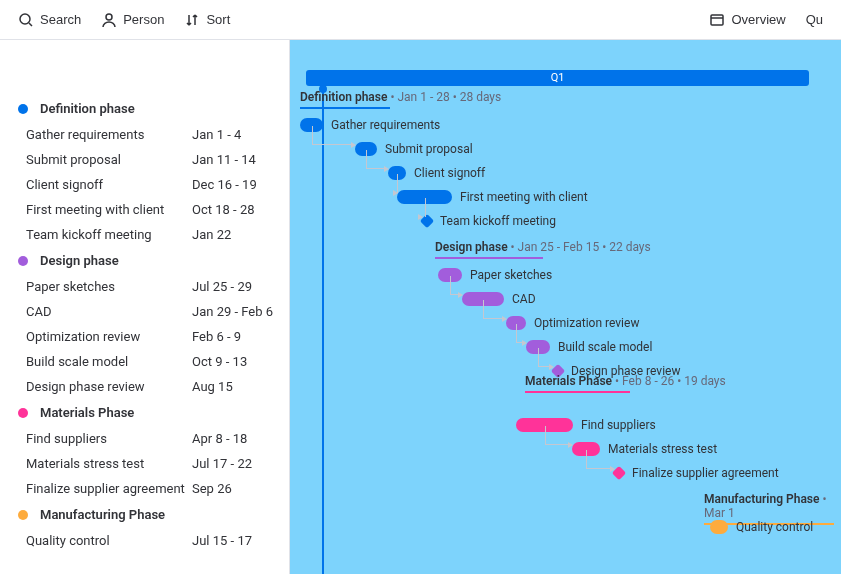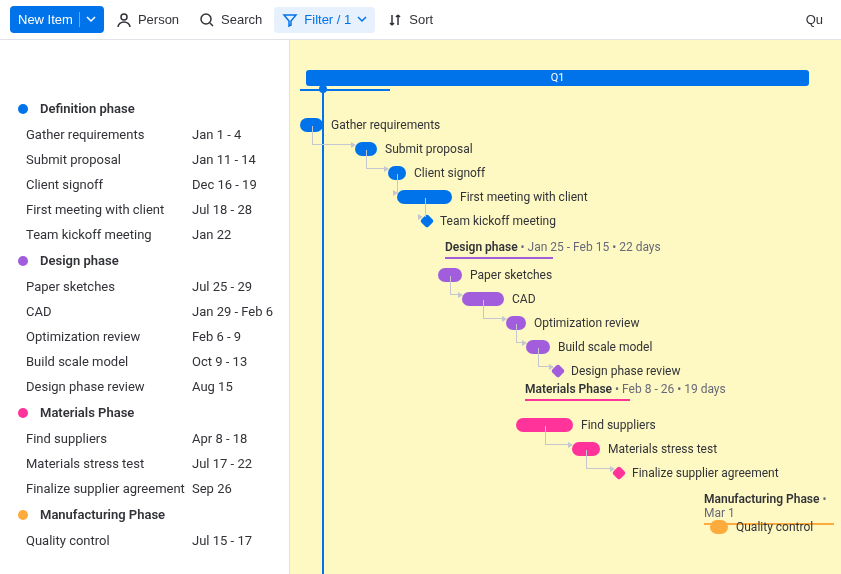--- a/index.html
+++ b/index.html
@@ -11,87 +11,75 @@
 .tb-btn.active { background: #e6f1fd; color: #0073ea; }
 .spacer { flex: 1; }
 .icon { width: 16px; height: 16px; display: inline-flex; align-items: center; justify-content: center; }
 .content { display: flex; height: 534px; }
 .sidebar { width: 290px; border-right: 1px solid #e0e2e8; overflow-y: auto; padding: 55px 0 10px 0; }
 .group-header { display: flex; align-items: center; gap: 12px; padding: 6px 12px 6px 18px; font-weight: 600; }
 .dot { width: 10px; height: 10px; border-radius: 50%; flex-shrink: 0; }
 .row { display: flex; padding: 5px 12px 5px 26px; font-size: 13px; }
 .row .name { flex: 1; }
 .row .date { width: 85px; color: #323338; }
-.timeline { flex: 1; position: relative; overflow: hidden; background: #fef9c3; }
+.timeline { flex: 1; position: relative; overflow: hidden; background: #7dd3fc; }
 .q1 { position: absolute; left: 16px; right: 32px; top: 30px; height: 16px; background: #0073ea; color: #fff; font-size: 11px; text-align: center; line-height: 16px; border-radius: 3px; }
 .marker { position: absolute; top: 45px; bottom: 0; width: 2px; background: #0073ea; left: 32px; }
 .marker::before { content: ''; position: absolute; top: 0; left: -3px; width: 8px; height: 8px; background: #0073ea; border-radius: 50%; }
 .gantt { position: absolute; top: 48px; left: 0; right: 0; }
 .phase-label { font-size: 12px; padding: 2px 0; font-weight: 600; }
 .phase-label .meta { font-weight: 400; color: #676879; }
 .underline { height: 2px; margin-top: 1px; }
 .task { position: relative; height: 18px; margin: 4px 0; }
 .bar { position: absolute; height: 14px; border-radius: 7px; top: 2px; }
 .mile { position: absolute; width: 10px; height: 10px; transform: rotate(45deg); top: 4px; border-radius: 2px; }
 .tlabel { position: absolute; font-size: 12px; top: 2px; white-space: nowrap; }
 .conn { position: absolute; border-left: 1px solid #c5c7d0; border-bottom: 1px solid #c5c7d0; }
 .arrow-r { position: absolute; width: 0; height: 0; border-top: 3px solid transparent; border-bottom: 3px solid transparent; border-left: 5px solid #c5c7d0; }
 </style>
 </head>
 <body>
 
 <div class="toolbar">
-  <button class="btn-primary">
-    <span>New Item</span>
-    <span class="chev">
-      <svg width="10" height="10" viewBox="0 0 10 10">
-          <path d="M1 3l4 4 4-4" stroke="#fff" stroke-width="1.5" fill="none"></path>
-        </svg>
-    </span>
+  <button class="tb-btn">
+    <span class="icon">
+      <svg width="16" height="16" viewBox="0 0 16 16">
+          <circle cx="7" cy="7" r="5" stroke="#323338" stroke-width="1.5" fill="none"></circle>
+          <path d="M11 11l3 3" stroke="#323338" stroke-width="1.5"></path>
+        </svg>
+    </span>
+    <span>Search</span>
   </button>
   <button class="tb-btn">
     <span class="icon">
       <svg width="16" height="16" viewBox="0 0 16 16">
           <circle cx="8" cy="5" r="3" stroke="#323338" stroke-width="1.5" fill="none"></circle>
           <path d="M2 15c0-3 3-5 6-5s6 2 6 5" stroke="#323338" stroke-width="1.5" fill="none"></path>
         </svg>
     </span>
     <span>Person</span>
   </button>
   <button class="tb-btn">
     <span class="icon">
       <svg width="16" height="16" viewBox="0 0 16 16">
-          <circle cx="7" cy="7" r="5" stroke="#323338" stroke-width="1.5" fill="none"></circle>
-          <path d="M11 11l3 3" stroke="#323338" stroke-width="1.5"></path>
-        </svg>
-    </span>
-    <span>Search</span>
-  </button>
-  <button class="tb-btn active">
-    <span class="icon">
-      <svg width="16" height="16" viewBox="0 0 16 16">
-          <path d="M2 3h12l-5 6v4l-2 1v-5z" stroke="#0073ea" stroke-width="1.5" fill="none"></path>
-        </svg>
-    </span>
-    <span>Filter / 1</span>
-    <span>
-      <svg width="10" height="10" viewBox="0 0 10 10">
-          <path d="M1 3l4 4 4-4" stroke="#0073ea" stroke-width="1.5" fill="none"></path>
-        </svg>
-    </span>
-  </button>
-  <button class="tb-btn">
-    <span class="icon">
-      <svg width="16" height="16" viewBox="0 0 16 16">
           <path d="M5 3v10m0 0l-2-2m2 2l2-2M11 13V3m0 0l-2 2m2-2l2 2" stroke="#323338" stroke-width="1.5" fill="none"></path>
         </svg>
     </span>
     <span>Sort</span>
   </button>
   <div class="spacer"></div>
+  <button class="tb-btn">
+    <span class="icon">
+      <svg width="16" height="16" viewBox="0 0 16 16">
+          <rect x="2" y="3" width="12" height="10" rx="1" stroke="#323338" stroke-width="1.5" fill="none"></rect>
+          <path d="M2 6h12" stroke="#323338" stroke-width="1.5"></path>
+        </svg>
+    </span>
+    <span>Overview</span>
+  </button>
   <button class="tb-btn">
     <span>Qu</span>
   </button>
 </div>
 
 <div class="content">
   <div class="sidebar" id="sidebar">
       <div class="group-header">
         <span class="dot" style="background:#0073ea"></span>
         <span>Definition phase</span>
@@ -103,21 +91,21 @@
       <div class="row">
         <span class="name">Submit proposal</span>
         <span class="date">Jan 11 - 14</span>
       </div>
       <div class="row">
         <span class="name">Client signoff</span>
         <span class="date">Dec 16 - 19</span>
       </div>
       <div class="row">
         <span class="name">First meeting with client</span>
-        <span class="date">Jul 18 - 28</span>
+        <span class="date">Oct 18 - 28</span>
       </div>
       <div class="row">
         <span class="name">Team kickoff meeting</span>
         <span class="date">Jan 22</span>
       </div>
       <div class="group-header">
         <span class="dot" style="background:#a25ddc"></span>
         <span>Design phase</span>
       </div>
       <div class="row">
@@ -163,20 +151,21 @@
       <div class="row">
         <span class="name">Quality control</span>
         <span class="date">Jul 15 - 17</span>
       </div>
     </div>
   <div class="timeline">
     <div class="q1">Q1</div>
     <div class="marker"></div>
     <div class="gantt" id="gantt">
         <div style="position: absolute; left: 10px; top: 0px;">
+          <div class="phase-label"><span style="font-weight:600">Definition phase</span> <span class="meta">• Jan 1 - 28 • 28 days</span></div>
           <div class="underline" style="background:#0073ea;width:90px"></div>
         </div>
         <div class="task" style="position: absolute; top: 24px; left: 0px; right: 0px;">
           <span class="bar" style="left:10px;width:23px;background:#0073ea"></span>
           <span class="tlabel" style="left:41px">Gather requirements</span>
         </div>
         <div class="task" style="position: absolute; top: 48px; left: 0px; right: 0px;">
           <span class="bar" style="left:65px;width:22px;background:#0073ea"></span>
           <span class="tlabel" style="left:95px">Submit proposal</span>
         </div>
@@ -193,21 +182,21 @@
           <span class="tlabel" style="left:170px">First meeting with client</span>
         </div>
         <div class="conn" style="left: 107px; top: 86px; height: 19px;"></div>
         <div class="arrow-r" style="left: 103px; top: 102px;"></div>
         <div class="task" style="position: absolute; top: 120px; left: 0px; right: 0px;">
           <span class="mile" style="left:132px;background:#0073ea"></span>
           <span class="tlabel" style="left:150px">Team kickoff meeting</span>
         </div>
         <div class="conn" style="left: 134.5px; top: 110px; height: 19px;"></div>
         <div class="arrow-r" style="left: 128px; top: 126px;"></div>
-        <div style="position: absolute; left: 155px; top: 150px;">
+        <div style="position: absolute; left: 145px; top: 150px;">
           <div class="phase-label"><span style="font-weight:600">Design phase</span> <span class="meta">• Jan 25 - Feb 15 • 22 days</span></div>
           <div class="underline" style="background:#a25ddc;width:108px"></div>
         </div>
         <div class="task" style="position: absolute; top: 174px; left: 0px; right: 0px;">
           <span class="bar" style="left:148px;width:24px;background:#a25ddc"></span>
           <span class="tlabel" style="left:180px">Paper sketches</span>
         </div>
         <div class="task" style="position: absolute; top: 198px; left: 0px; right: 0px;">
           <span class="bar" style="left:172px;width:42px;background:#a25ddc"></span>
           <span class="tlabel" style="left:222px">CAD</span>
@@ -225,21 +214,21 @@
           <span class="tlabel" style="left:268px">Build scale model</span>
         </div>
         <div class="conn" style="left: 226px; top: 236px; width: 8px; height: 19px;"></div>
         <div class="arrow-r" style="left: 232px; top: 252px;"></div>
         <div class="task" style="position: absolute; top: 270px; left: 0px; right: 0px;">
           <span class="mile" style="left:263px;background:#a25ddc"></span>
           <span class="tlabel" style="left:281px">Design phase review</span>
         </div>
         <div class="conn" style="left: 248px; top: 260px; width: 13px; height: 19px;"></div>
         <div class="arrow-r" style="left: 259px; top: 276px;"></div>
-        <div style="position: absolute; left: 235px; top: 292px;">
+        <div style="position: absolute; left: 235px; top: 284px;">
           <div class="phase-label"><span style="font-weight:600">Materials Phase</span> <span class="meta">• Feb 8 - 26 • 19 days</span></div>
           <div class="underline" style="background:#ff3399;width:105px"></div>
         </div>
         <div class="task" style="position: absolute; top: 324px; left: 0px; right: 0px;">
           <span class="bar" style="left:226px;width:57px;background:#ff3399"></span>
           <span class="tlabel" style="left:291px">Find suppliers</span>
         </div>
         <div class="task" style="position: absolute; top: 348px; left: 0px; right: 0px;">
           <span class="bar" style="left:282px;width:28px;background:#ff3399"></span>
           <span class="tlabel" style="left:318px">Materials stress test</span>

